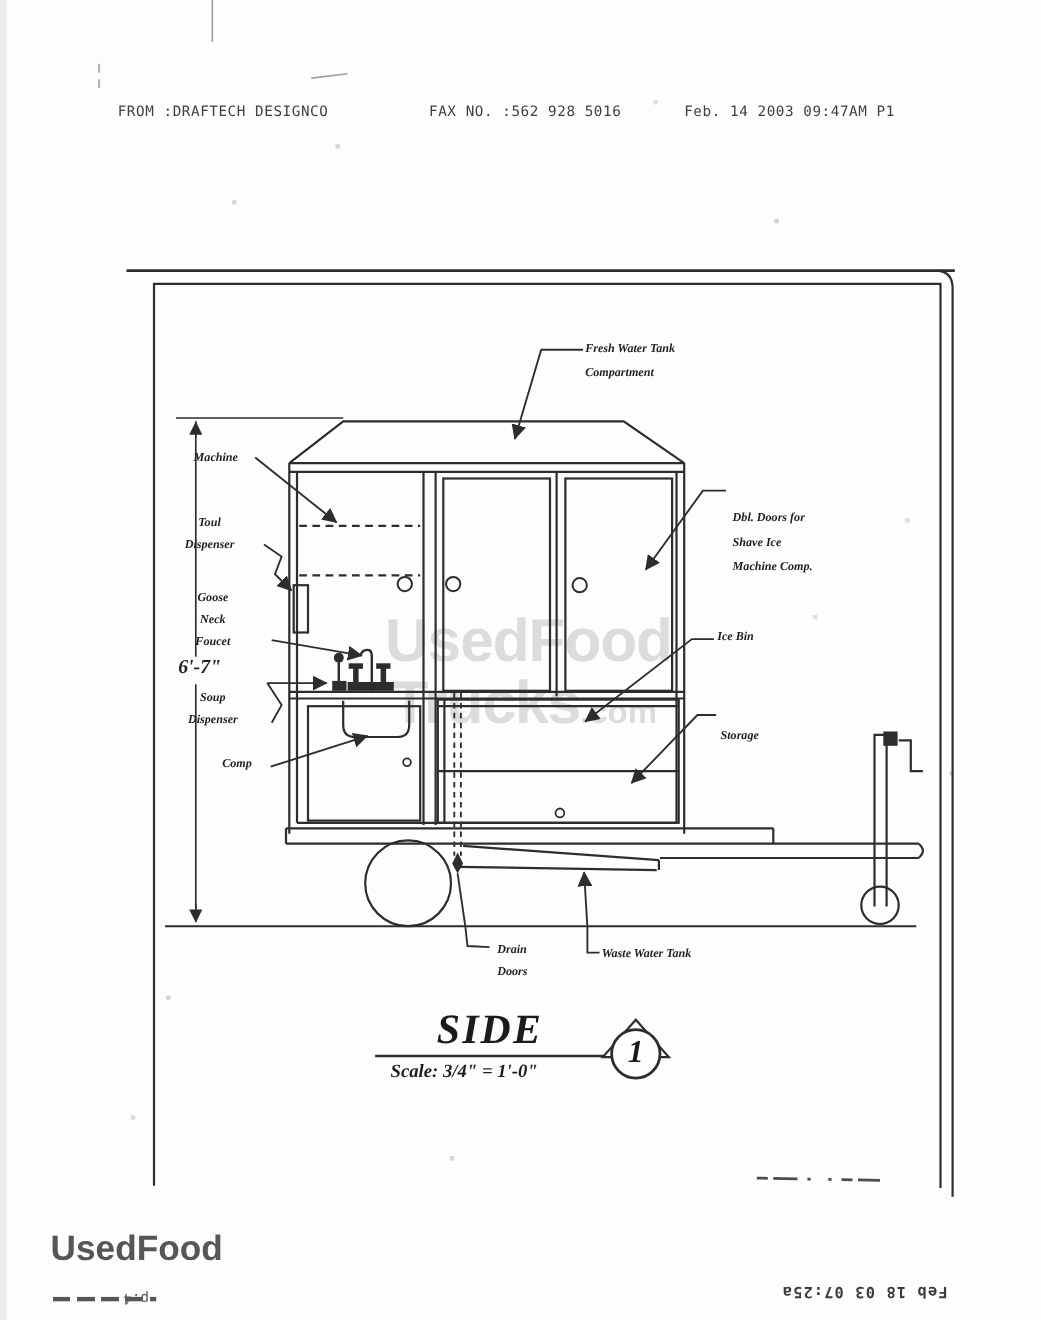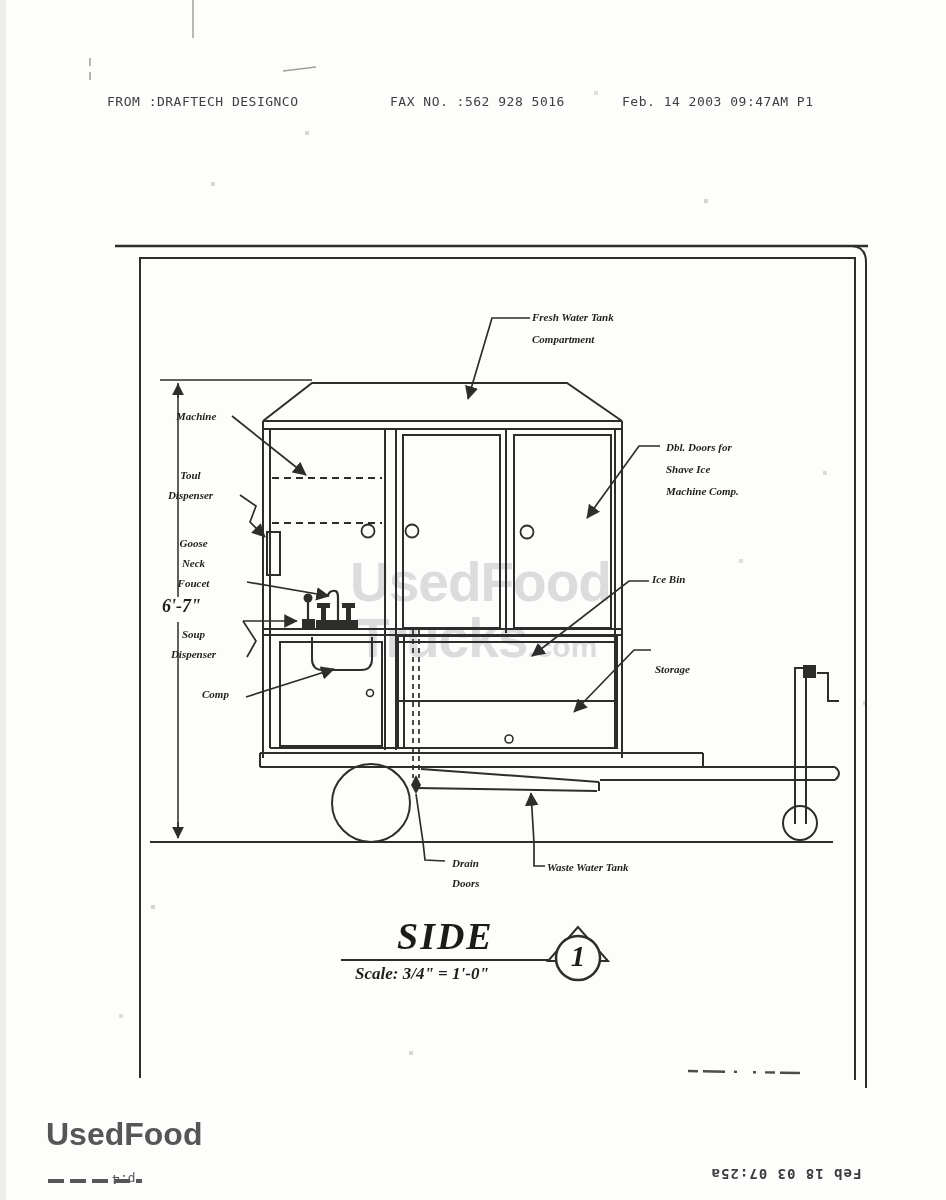--- a/index.html
+++ b/index.html
@@ -27,21 +27,21 @@
   .lbl{position:absolute;z-index:3;font-family:"Liberation Serif",serif;font-style:italic;
        font-weight:bold;color:#1f1e1c;font-size:11px;line-height:20px;white-space:pre-line;}
   .ra{text-align:center;}
   .lbl-fresh{left:532px;top:306px;line-height:22px;}
   .lbl-shelves{left:176px;top:406px;}
   .lbl-toul{left:148px;top:465px;width:85px;}
   .lbl-goose{left:150px;top:533px;width:87px;}
   .lbl-dim{left:162px;top:596px;font-size:18px;}
   .lbl-soup{left:150px;top:624px;width:87px;}
   .lbl-sink{left:202px;top:684px;}
-  .lbl-dbl{left:666px;top:436px;line-height:22px;}
+  .lbl-dbl{left:666px;top:460px;line-height:22px;}
   .lbl-icebin{left:652px;top:569px;}
   .lbl-storage{left:655px;top:639px;margin-top:20px;}
   .lbl-drain{left:452px;top:853px;}
   .lbl-waste{left:547px;top:857px;}
 
   .title-side{position:absolute;z-index:3;left:357px;top:914px;font-style:italic;font-weight:bold;
        font-size:38px;letter-spacing:2px;color:#1c1b19;margin-left:40px;}
   .title-scale{position:absolute;z-index:3;left:355px;top:964px;font-style:italic;font-weight:bold;
        font-size:17px;color:#1f1e1c;}
   .detail-num{position:absolute;z-index:4;left:558px;top:940px;width:40px;text-align:center;

